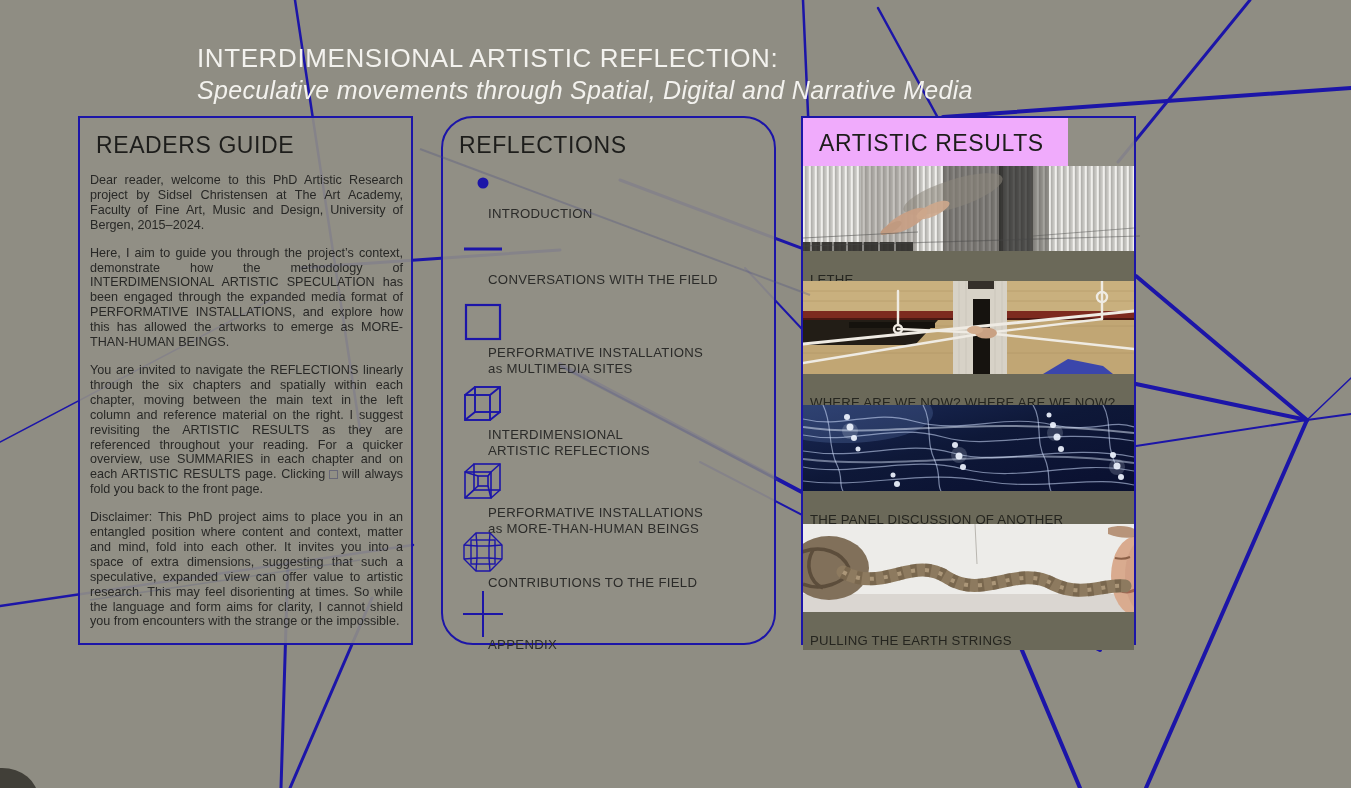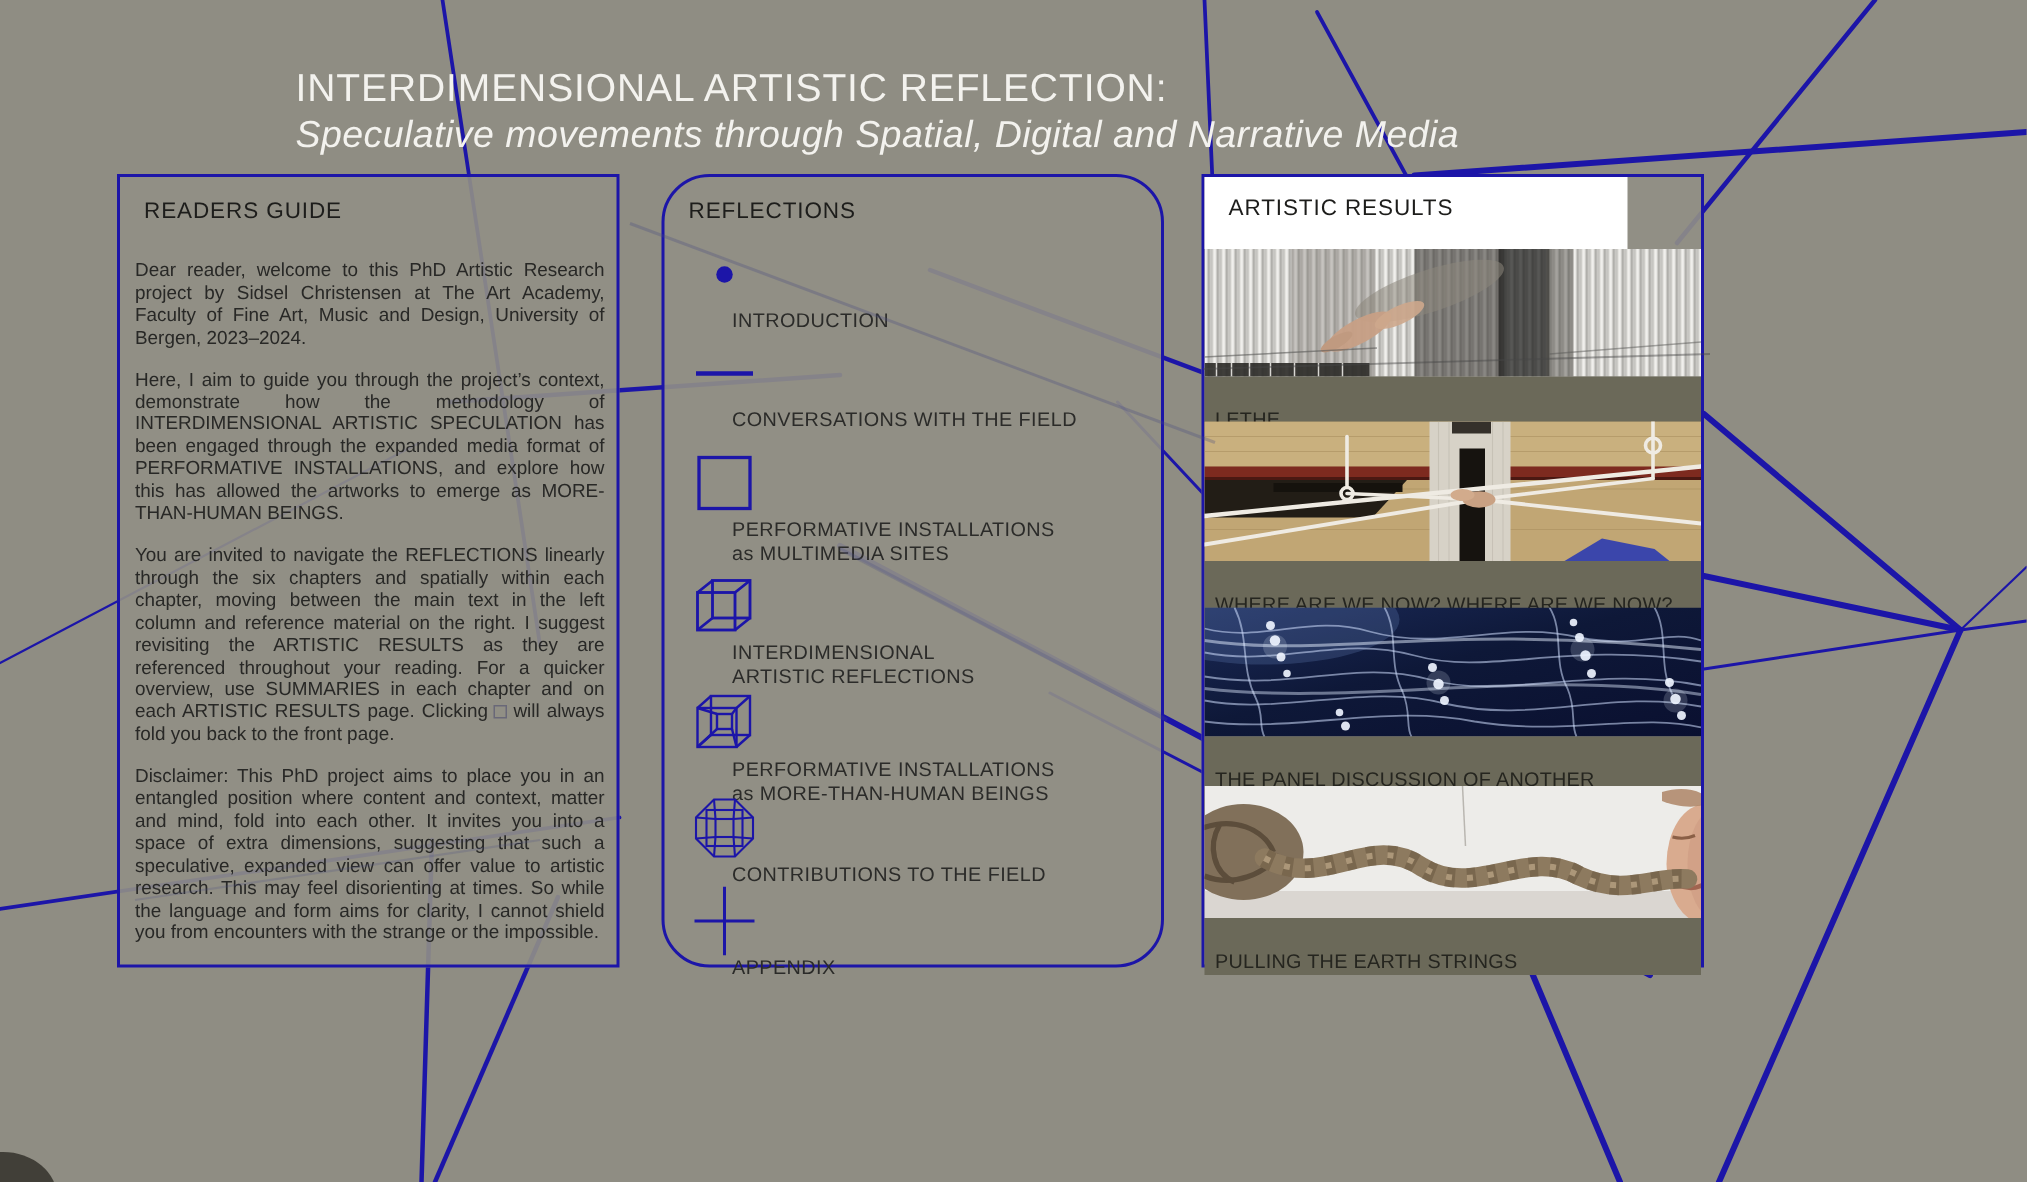--- a/index.html
+++ b/index.html
@@ -12,39 +12,39 @@
   .site-title{position:absolute;left:165px;top:42px;z-index:2;color:#f3f2ee;margin-left:32px;}
   .site-title .t1{font-size:26px;letter-spacing:.6px;line-height:32px;}
   .site-title .t2{font-size:25px;font-style:italic;line-height:32px;letter-spacing:.3px;}
 
   
   .panel{position:absolute;top:116px;width:335px;height:529px;box-sizing:border-box;
          background:rgba(145,143,133,0.90);border:2px solid #1c15a8;z-index:2;}
   #panel-readers{left:78px;}
   #panel-reflections{left:441px;border-radius:32px;}
   #panel-artistic{left:801px;}
-  .panel-heading{position:absolute;left:16px;top:14px;font-size:15px;color:#1d1d1b;
+  .panel-heading{position:absolute;left:16px;top:14px;font-size:23px;color:#1d1d1b;
                  letter-spacing:.6px;white-space:nowrap;}
 
   
   .guide-body{position:absolute;left:10px;right:8px;top:55px;font-size:12.6px;
               line-height:14.9px;color:#282826;text-align:justify;}
   .guide-body p{margin:0 0 13px 0;}
   .fold-icon{display:inline-block;width:7px;height:7px;border:1px solid rgba(72,72,110,.55);
              margin:0 4px -1px 4px;}
 
   
   .refl-item{position:absolute;left:17px;width:300px;height:48px;display:flex;
              cursor:pointer;flex-direction:column;}
   .refl-icon{width:46px;height:46px;flex:0 0 46px;display:flex;align-items:center;justify-content:center;}
   .refl-label{margin-left:28px;font-size:13.2px;line-height:16px;color:#2b2b29;letter-spacing:.3px;}
   .i1{top:42px}.i2{top:108px}.i3{top:181px}.i4{top:263px}.i5{top:341px}.i6{top:411px}.i7{top:473px}
 
   
-  .ar-band{position:absolute;left:0;width:265px;background:#ffffff;padding-left:17px;}
+  .ar-band{position:absolute;left:0;width:265px;background:#f0abfc;}
   .ar-header{top:0;height:48px;}
   .ar-header .panel-heading{top:12px;position:absolute;}
   .ar-item{position:absolute;left:0;width:331px;cursor:pointer;}
   .thumb{display:block;width:331px;}
   .ar-cap{background:#6b6959;color:#25251f;font-size:13.2px;line-height:15px;
           padding:21px 0 2px 7px;letter-spacing:.2px;}
 </style>
 </head>
 <body>
 
@@ -83,21 +83,21 @@
 </svg>
 
 <div class="site-title">
   <div class="t1">INTERDIMENSIONAL ARTISTIC REFLECTION:</div>
   <div class="t2">Speculative movements through Spatial, Digital and Narrative Media</div>
 </div>
 
 <div class="panel" id="panel-readers">
   <div class="panel-heading">READERS GUIDE</div>
   <div class="guide-body">
-    <p>Dear reader, welcome to this PhD Artistic Research project by Sidsel Christensen at The Art Academy, Faculty of Fine Art, Music and Design, University of Bergen, 2023–2024.</p>
+    <p>Dear reader, welcome to this PhD Artistic Research project by Sidsel Christensen at The Art Academy, Faculty of Fine Art, Music and Design, University of Bergen, 2015–2024.</p>
     <p>Here, I aim to guide you through the project’s context, demonstrate how the methodology of INTERDIMENSIONAL ARTISTIC SPECULATION has been engaged through the expanded media format of PERFORMATIVE INSTALLATIONS, and explore how this has allowed the artworks to emerge as MORE-THAN-HUMAN BEINGS.</p>
     <p><span>You are invited to navigate the REFLECTIONS linearly through the six chapters and spatially within each chapter, moving between the main text in the left column and reference material on the right. I suggest revisiting the ARTISTIC RESULTS as they are referenced throughout your reading. For a quicker overview, use SUMMARIES in each chapter and on each ARTISTIC RESULTS page. Clicking</span><span class="fold-icon"></span><span>will always fold you back to the front page.</span></p>
     <p>Disclaimer: This PhD project aims to place you in an entangled position where content and context, matter and mind, fold into each other. It invites you into a space of extra dimensions, suggesting that such a speculative, expanded view can offer value to artistic research. This may feel disorienting at times. So while the language and form aims for clarity, I cannot shield you from encounters with the strange or the impossible.</p>
   </div>
 </div>
 
 <div class="panel" id="panel-reflections">
   <div class="panel-heading">REFLECTIONS</div>
 
   <div class="refl-item i1">

